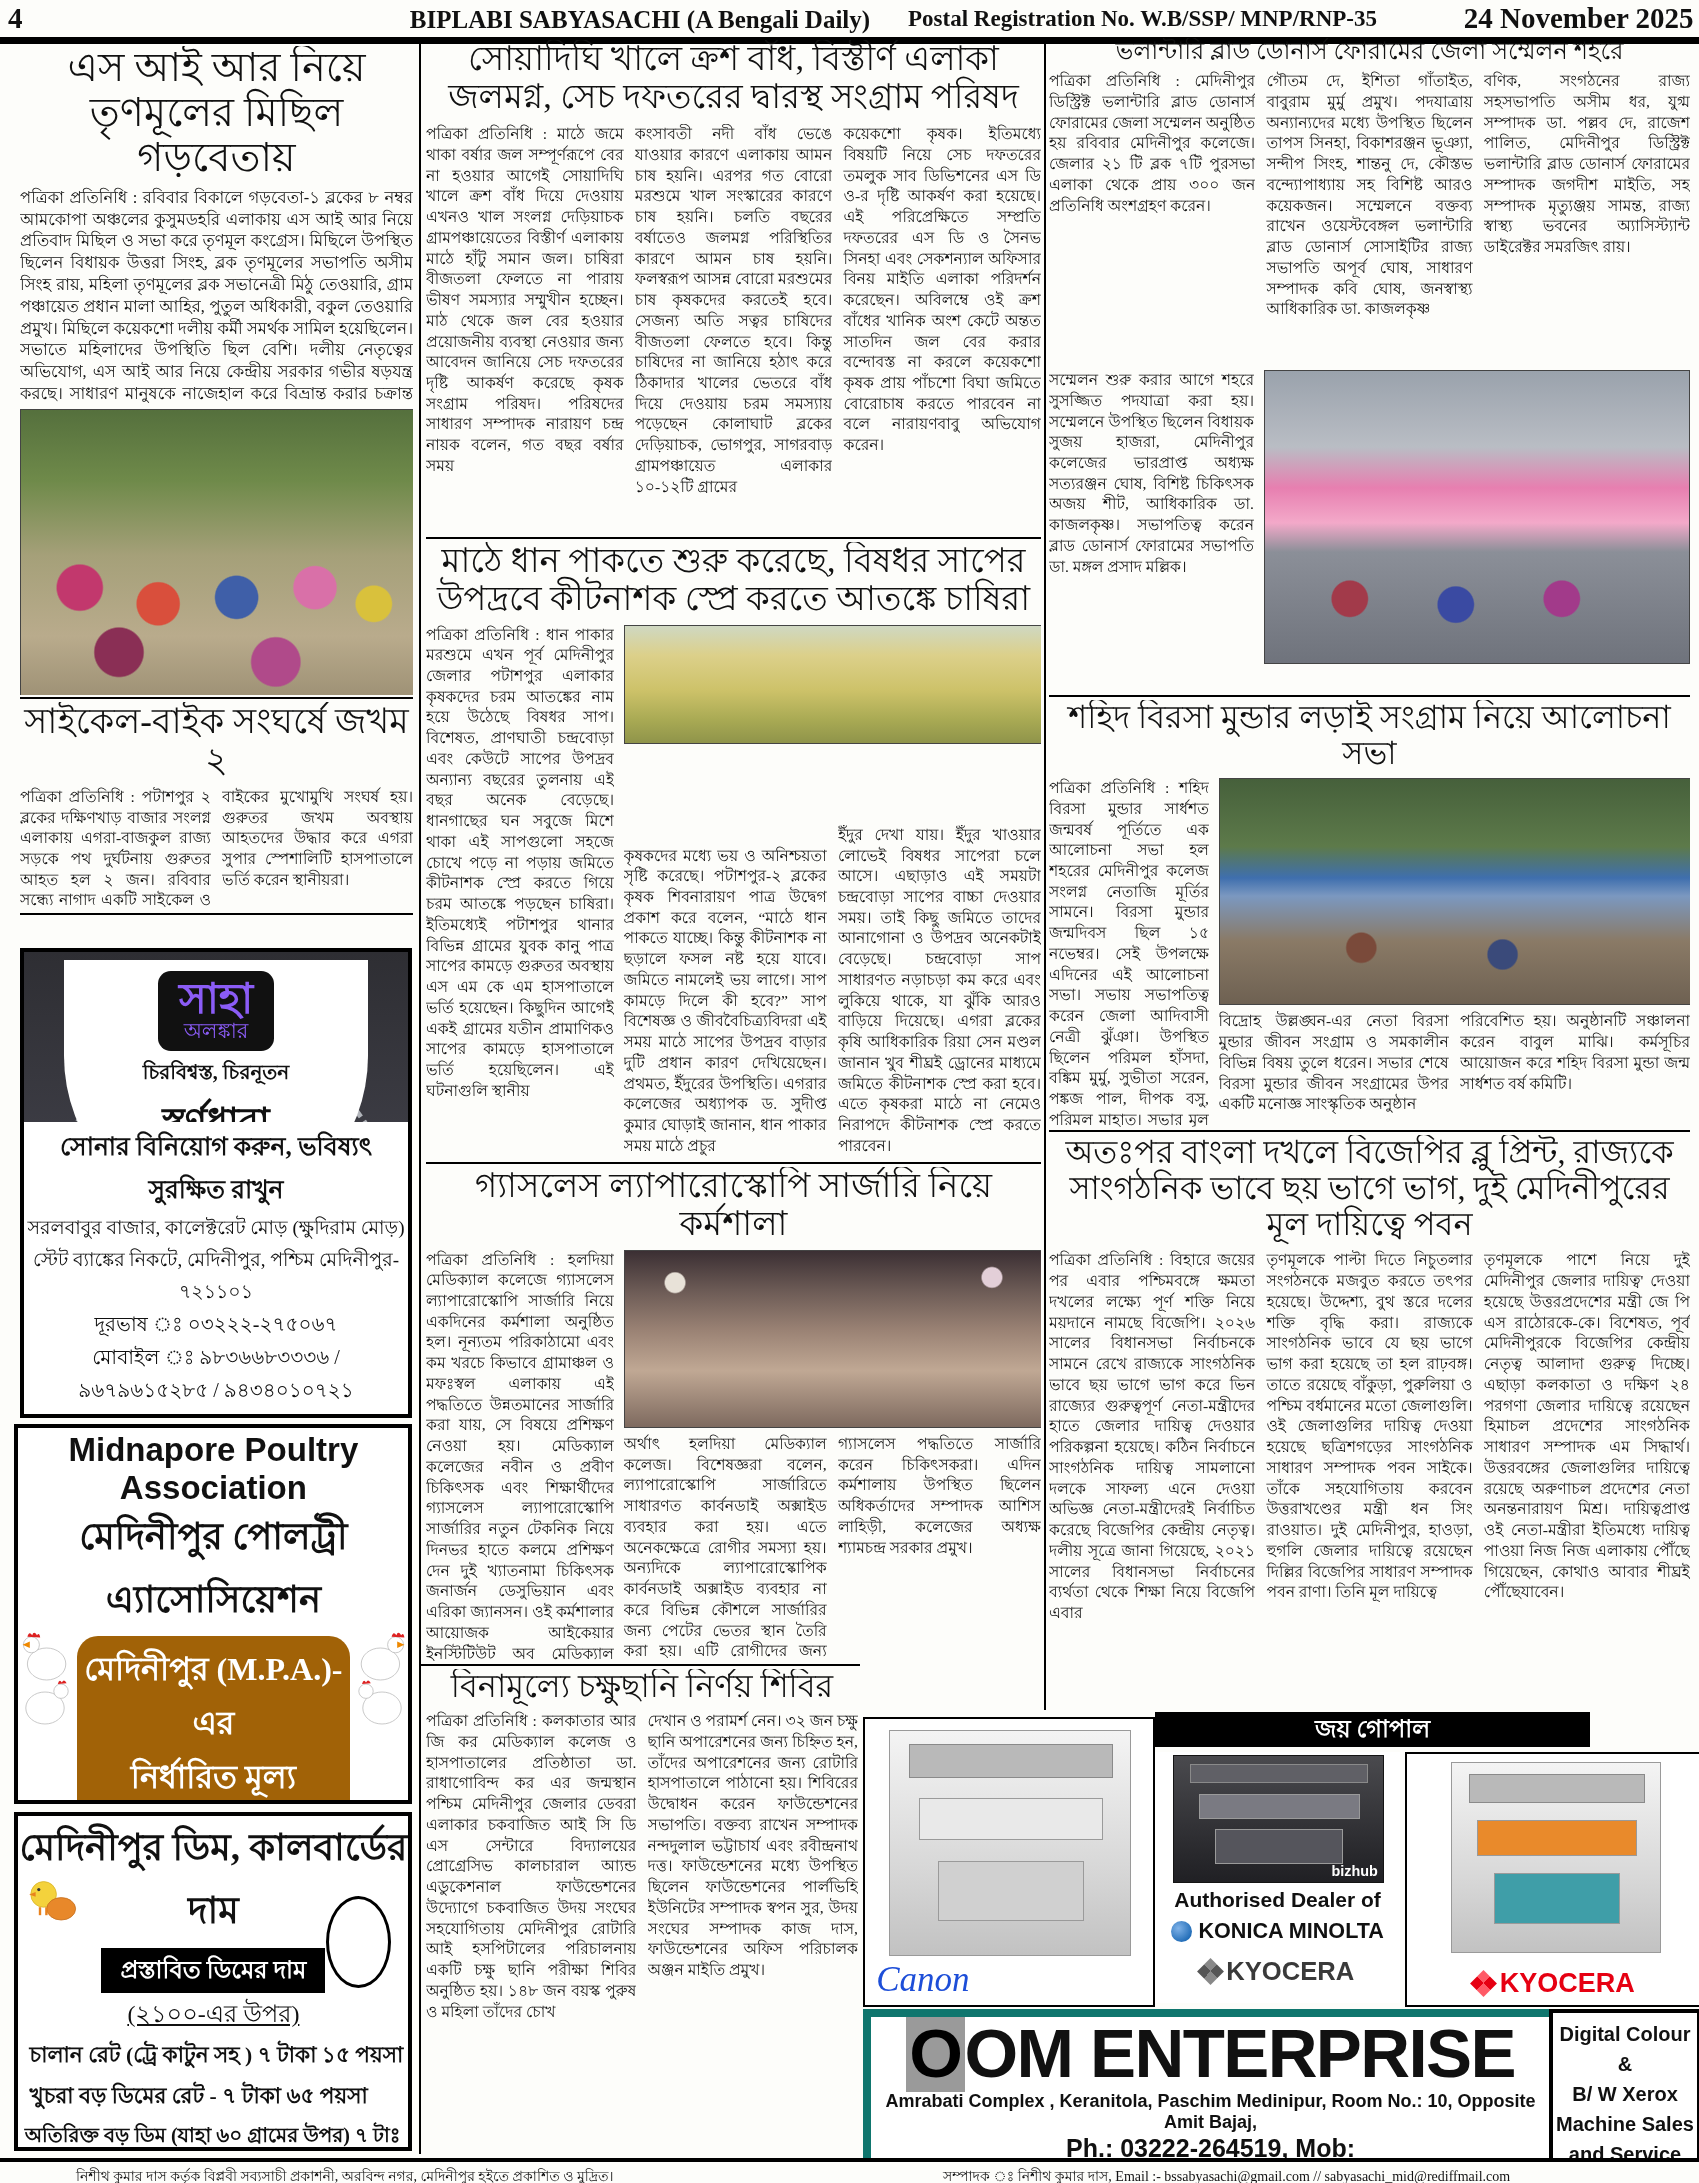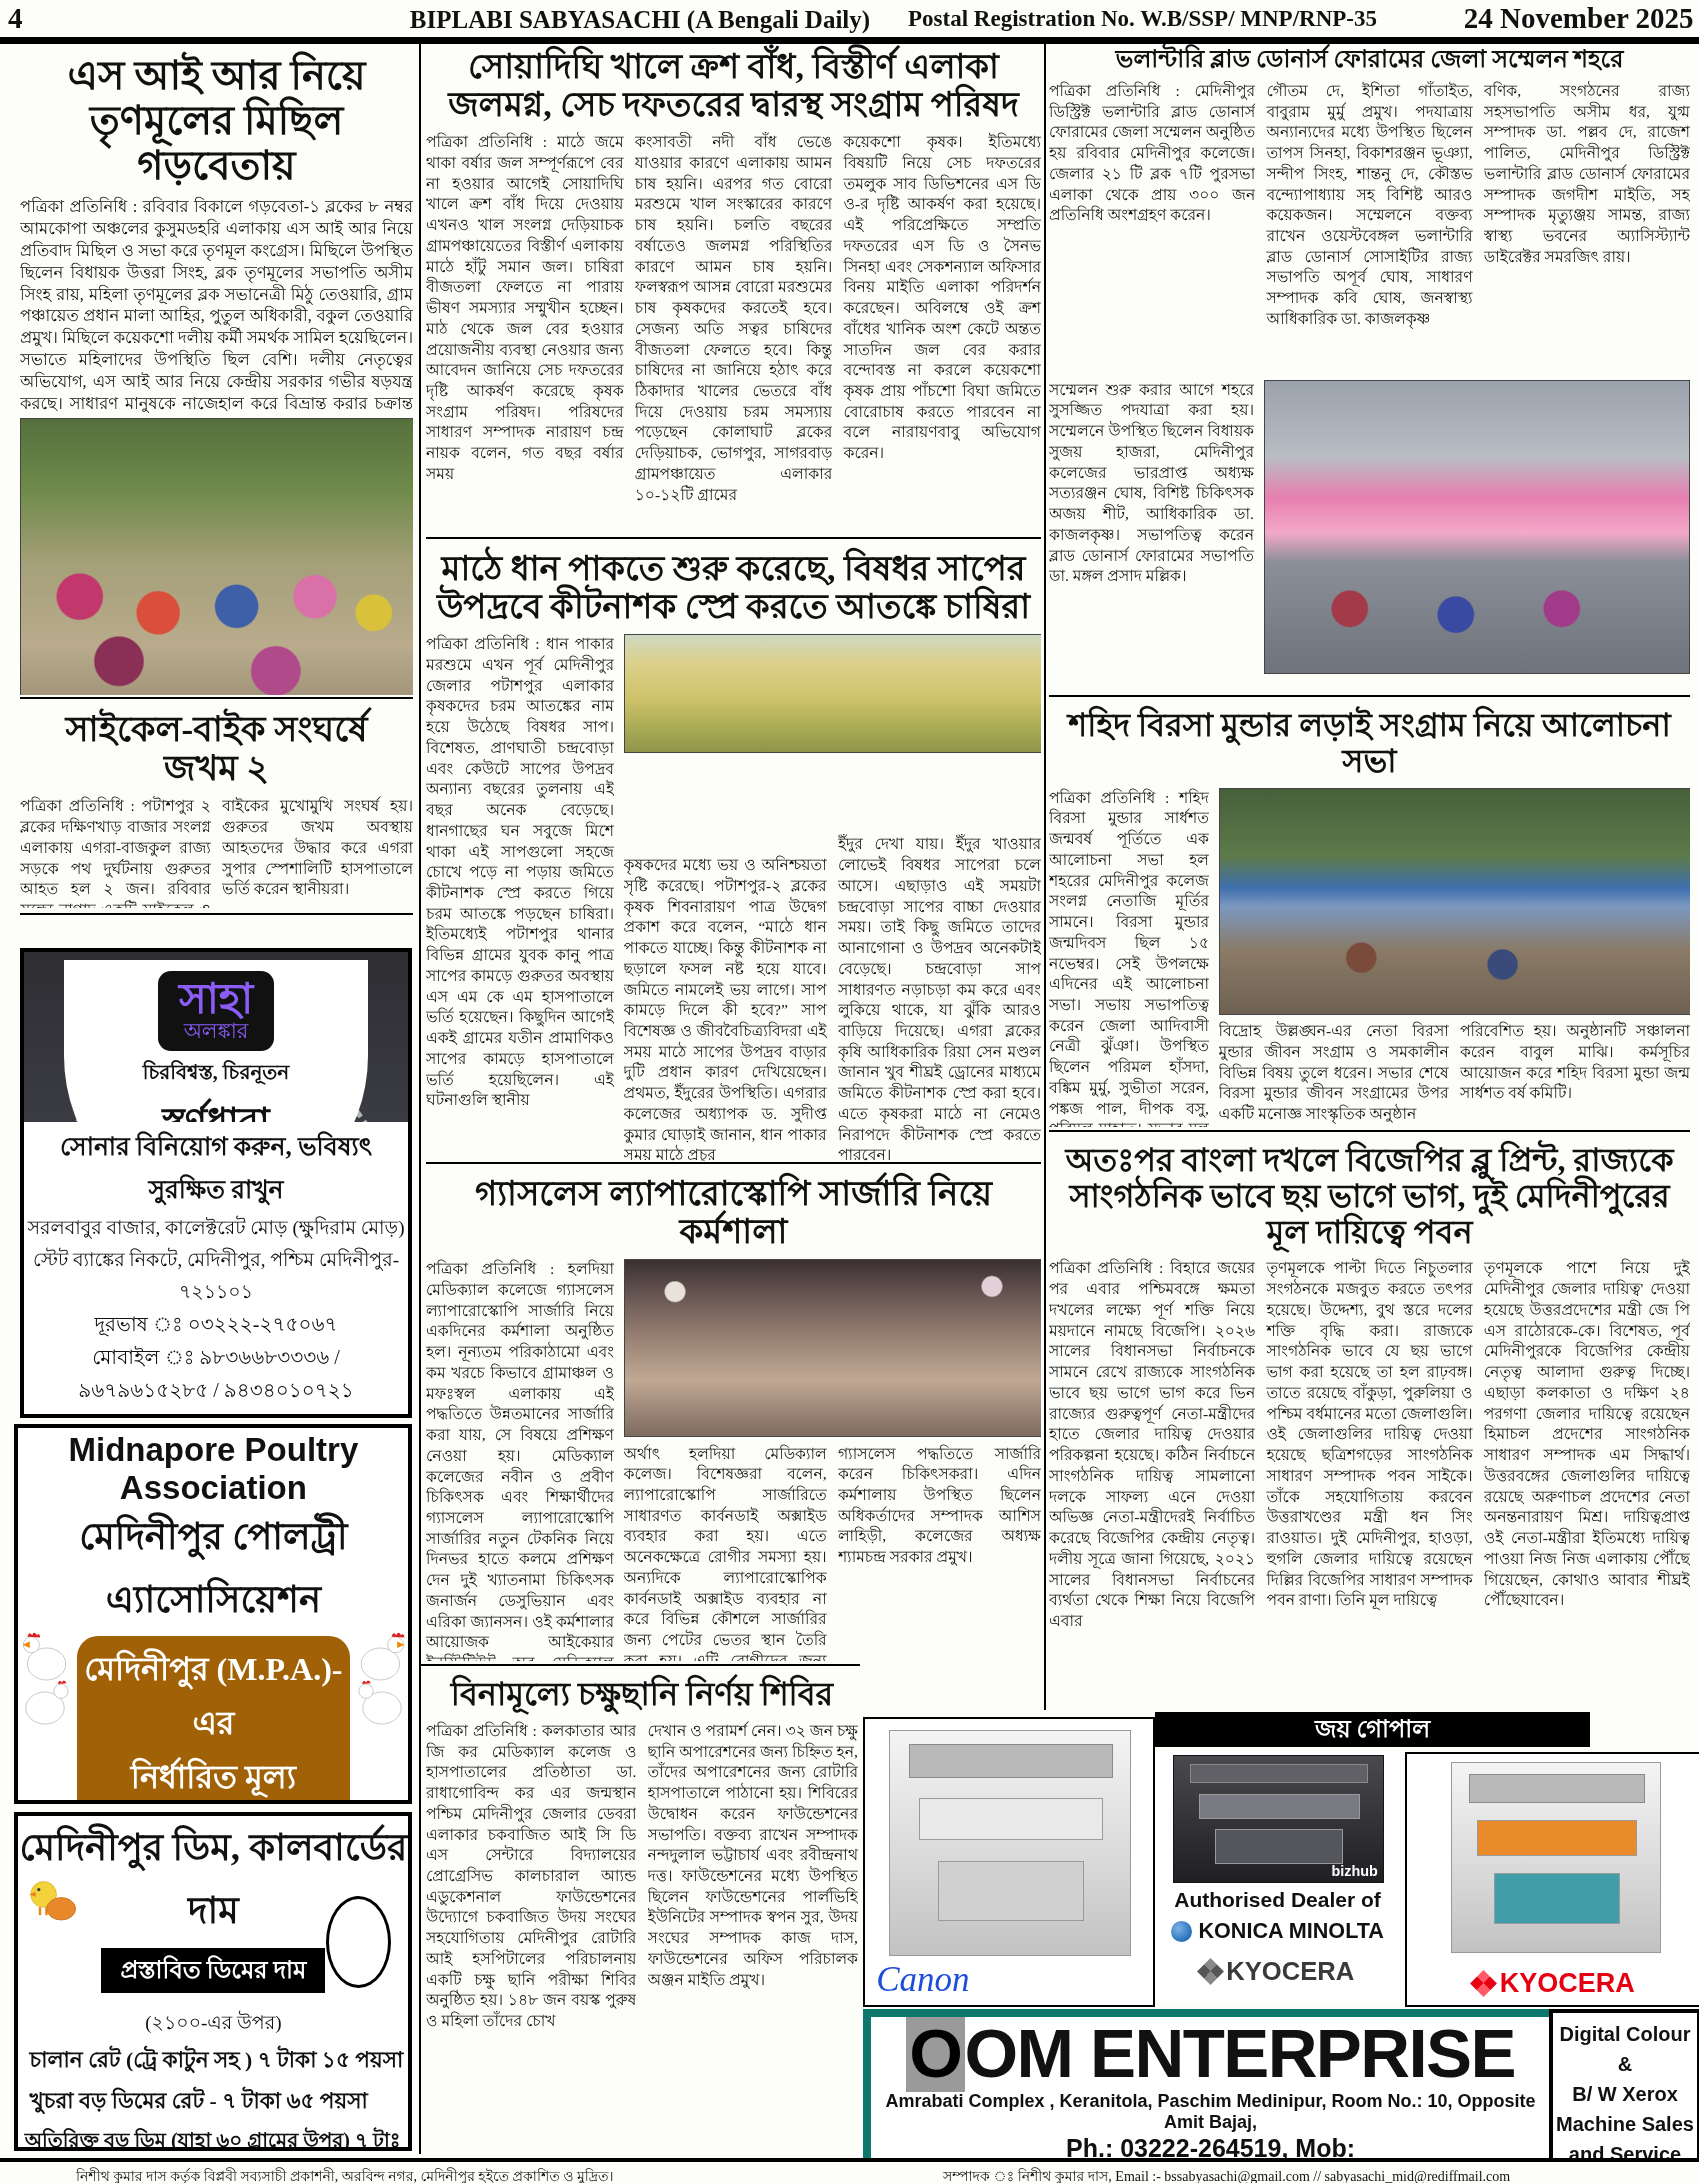--- a/index.html
+++ b/index.html
@@ -8,21 +8,21 @@
   .abs{position:absolute;overflow:hidden;}
   
   .hdr-num{position:absolute;left:8px;top:1.6px;font-size:29px;font-weight:700;}
   .hdr-mast{position:absolute;left:408px;top:6.4px;width:464px;text-align:center;font-size:25px;font-weight:700;font-family:"Liberation Serif",serif;}
   .hdr-postal{position:absolute;left:895px;top:6.4px;width:495px;text-align:center;font-size:23px;font-weight:700;}
   .hdr-date{position:absolute;right:6.4px;top:1.6px;font-size:29px;font-weight:700;}
   .hdr-rule{position:absolute;left:0;top:37px;width:1700px;height:7.2px;background:#000;}
   .vrule{position:absolute;width:1.6px;background:#000;}
   .hdiv{position:absolute;height:2.4px;background:#000;}
   
-  .h1{margin:8px;text-align:center;font-weight:700;line-height:1.12;}
+  .h1{margin:0;text-align:center;font-weight:400;line-height:1.12;}
   .cols{display:flex;gap:11.2px;}
   .col{flex:1;margin:0;text-align:justify;font-size:15.6px;line-height:1.33;overflow:hidden;}
   .photo{border:0.8px solid #444;overflow:hidden;}
   
   .ph-rally{background:
      radial-gradient(circle at 15% 55%, #c2386d 0 22.4px, transparent 24px),
      radial-gradient(circle at 35% 60%, #d94f3c 0 21px, transparent 22.4px),
      radial-gradient(circle at 55% 58%, #3f5fa8 0 21px, transparent 22.4px),
      radial-gradient(circle at 75% 55%, #d970a8 0 21px, transparent 22.4px),
      radial-gradient(circle at 90% 60%, #d9c13c 0 17.6px, transparent 19px),
@@ -154,21 +154,21 @@
     <svg style="position:absolute;left:8px;top:56px;" width="56" height="56" viewBox="0 0 70 70">
       <circle cx="22" cy="28" r="16" fill="#f4d23c" stroke="#d8b42a"></circle>
         <circle cx="16" cy="22" r="2" fill="#333"></circle>
       <polygon points="4,28 12,25 12,31" fill="#e8821e"></polygon>
       <ellipse cx="44" cy="46" rx="18" ry="14" fill="#e8882a" stroke="#c56f1d"></ellipse>
       <rect x="16" y="44" width="3" height="10" fill="#e8821e"></rect>
         <rect x="24" y="44" width="3" height="10" fill="#e8821e"></rect>
     </svg>
     <div style="position:absolute;right:17.6px;top:80px;width:59px;height:86px;border:3.2px solid #000;border-radius:50%;background:#fff;"></div>
     <div class="bar" style="width:224px;margin:4.8px auto 0;font-size:24px;padding:2.4px 0;">প্রস্তাবিত ডিমের দাম</div>
-    <div style="font-size:19px;margin-top:15px;">(২১০০-এর উপর)</div>
+    <div style="font-size:24px;margin-top:2px;text-decoration:underline;">(২১০০-এর উপর)</div>
     <div style="font-size:21.6px;font-weight:700;text-align:left;padding-left:11.2px;margin-top:3.2px;">চালান রেট (ট্রে কাটুন সহ ) ৭ টাকা ১৫ পয়সা</div>
     <div style="font-size:21.6px;font-weight:700;text-align:left;padding-left:11.2px;margin-top:4.8px;">খুচরা বড় ডিমের রেট - ৭ টাকা  ৬৫ পয়সা</div>
     <div style="font-size:20px;font-weight:700;text-align:left;padding-left:6.4px;margin-top:4.8px;">অতিরিক্ত বড় ডিম (যাহা ৬০ গ্রামের উপর) ৭ টাঃ ৮৫পয়সা</div>
 
   </section>
 
   <article class="abs" style="left:426px;top:40px;width:615px;height:494px;">
     <h1 class="h1" style="font-size:34px;">সোয়াদিঘি খালে ক্রশ বাঁধ, বিস্তীর্ণ এলাকা জলমগ্ন, সেচ দফতরের দ্বারস্থ সংগ্রাম পরিষদ</h1>
     <div class="cols" style="margin-top:8px;height:400px;">
       <p class="col">পত্রিকা প্রতিনিধি : মাঠে জমে থাকা বর্ষার জল সম্পূর্ণরূপে বের না হওয়ার আগেই সোয়াদিঘি খালে ক্রশ বাঁধ দিয়ে দেওয়ায় এখনও খাল সংলগ্ন দেড়িয়াচক গ্রামপঞ্চায়েতের বিস্তীর্ণ এলাকায় মাঠে হাঁটু সমান জল। চাষিরা বীজতলা ফেলতে না পারায় ভীষণ সমস্যার সম্মুখীন হচ্ছেন। মাঠ থেকে জল বের হওয়ার প্রয়োজনীয় ব্যবস্থা নেওয়ার জন্য আবেদন জানিয়ে সেচ দফতরের দৃষ্টি আকর্ষণ করেছে কৃষক সংগ্রাম পরিষদ। পরিষদের সাধারণ সম্পাদক নারায়ণ চন্দ্র নায়ক বলেন, গত বছর বর্ষার সময়</p>

